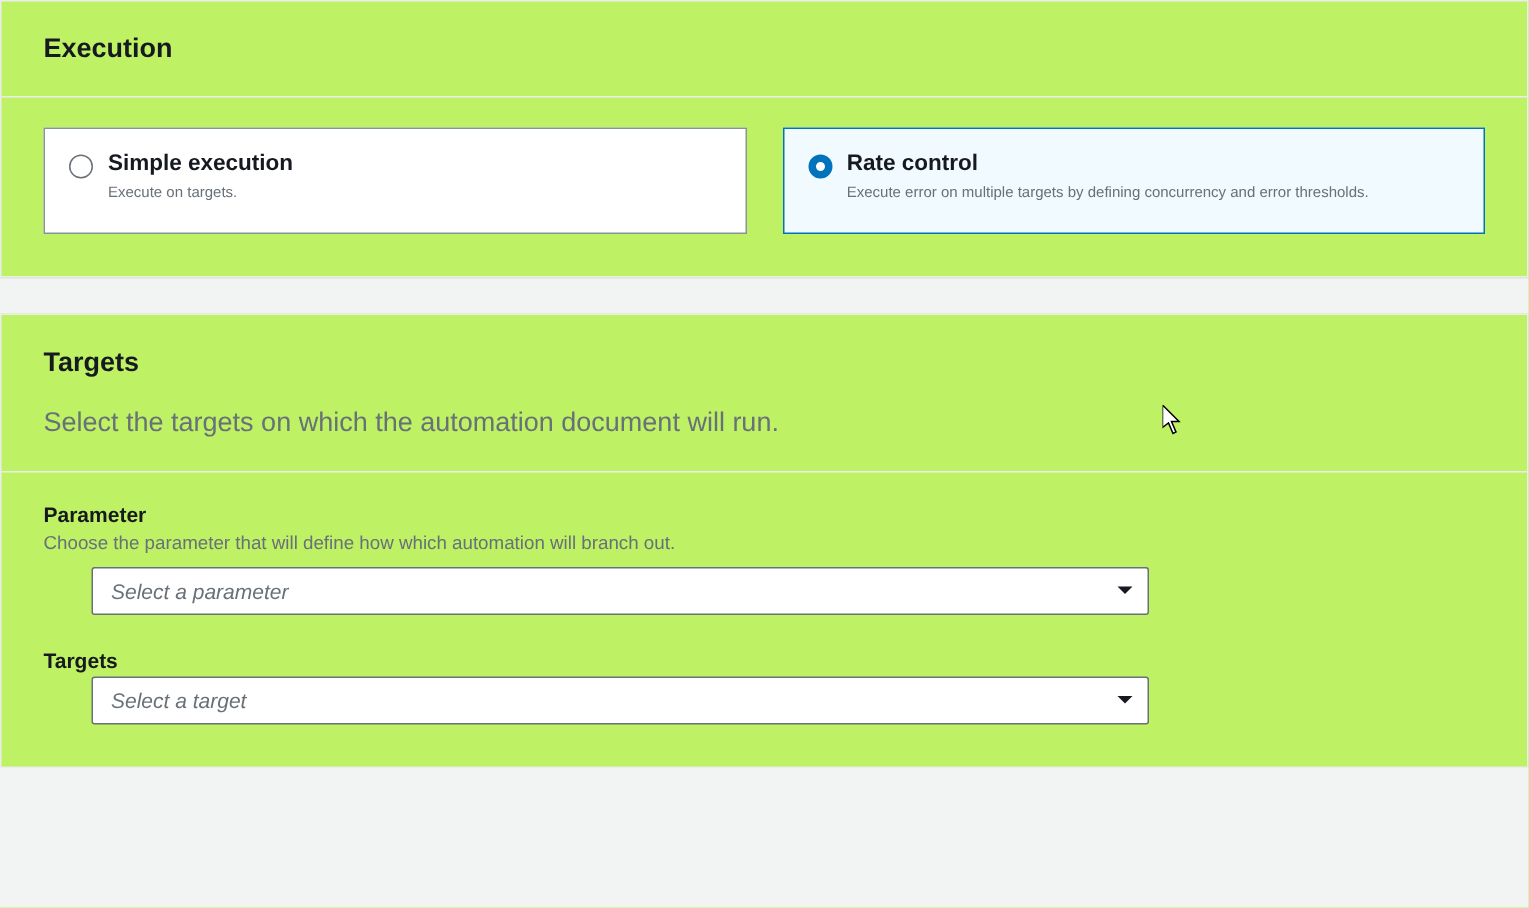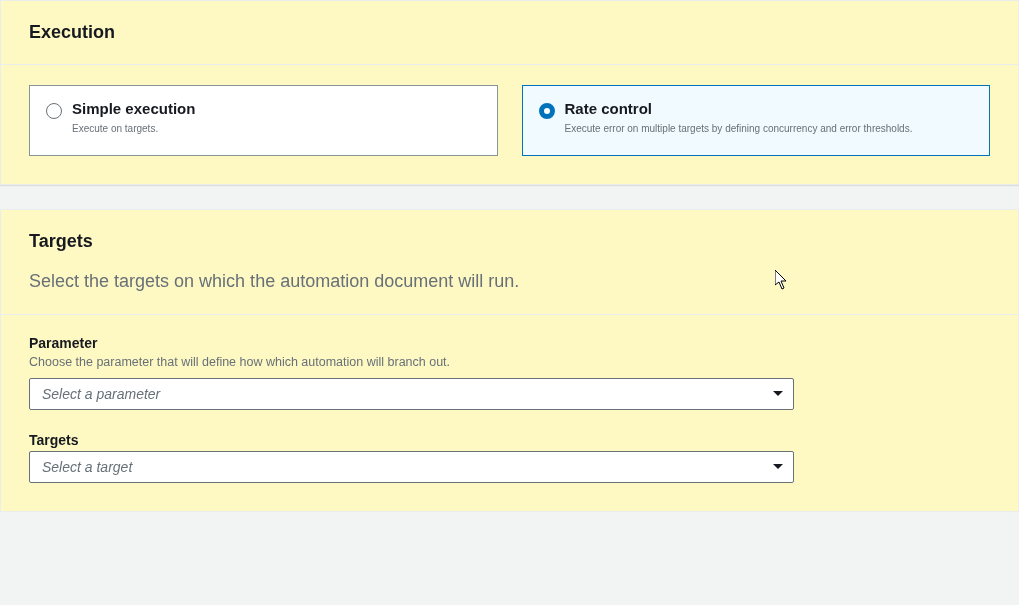--- a/index.html
+++ b/index.html
@@ -9,21 +9,21 @@
     }
     body {
       font-family: "Amazon Ember", "Helvetica Neue", Helvetica, Arial, sans-serif;
       background: #f2f3f3;
       color: #16191f;
       font-size: 14px;
       padding: 0;
       width: 1019px;
     }
     .panel {
-      background: #fef9c3;
+      background: #bef264;
       border: 1px solid #eaeded;
       box-shadow: 0 1px 1px 0 rgba(0,28,36,0.1);
       margin: 0;
     }
     .panel + .panel {
       margin-top: 24px;
     }
     .panel-header {
       padding: 20px 28px 20px 28px;
       border-bottom: 1px solid #eaeded;
@@ -107,30 +107,31 @@
       color: #16191f;
       margin-bottom: 3px;
     }
     .field-hint {
       font-size: 12.5px;
       color: #687078;
       margin-bottom: 6px;
       line-height: 1.4;
     }
     .select-box {
-      width: 765px;
+      width: 705px;
       border: 1px solid #687078;
       border-radius: 2px;
       height: 32px;
       display: flex;
       align-items: center;
       justify-content: space-between;
       padding: 0 10px 0 12px;
       cursor: pointer;
       background: #ffffff;
+      margin-left: 32px;
     }
     .select-placeholder {
       color: #687078;
       font-style: italic;
       font-size: 14px;
     }
     .caret {
       width: 0;
       height: 0;
       border-left: 5px solid transparent;

